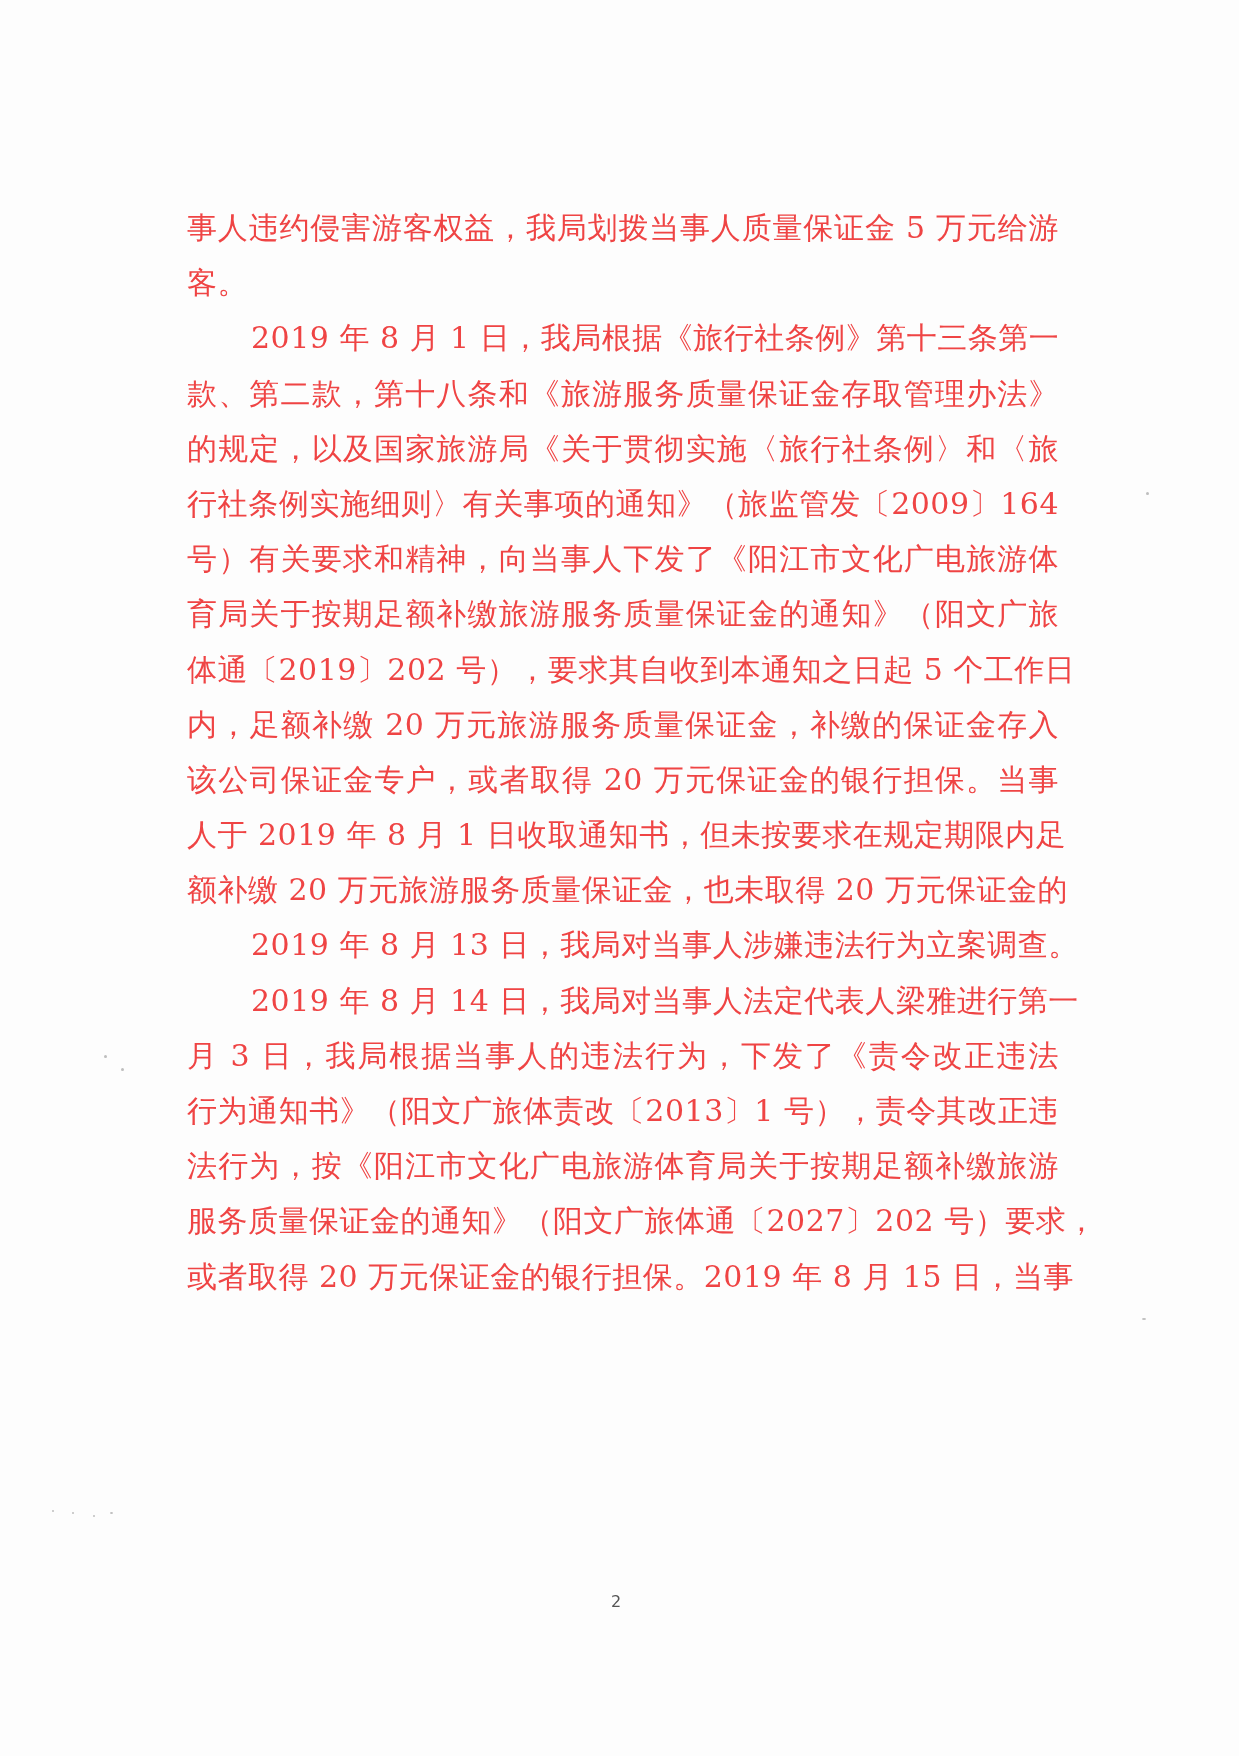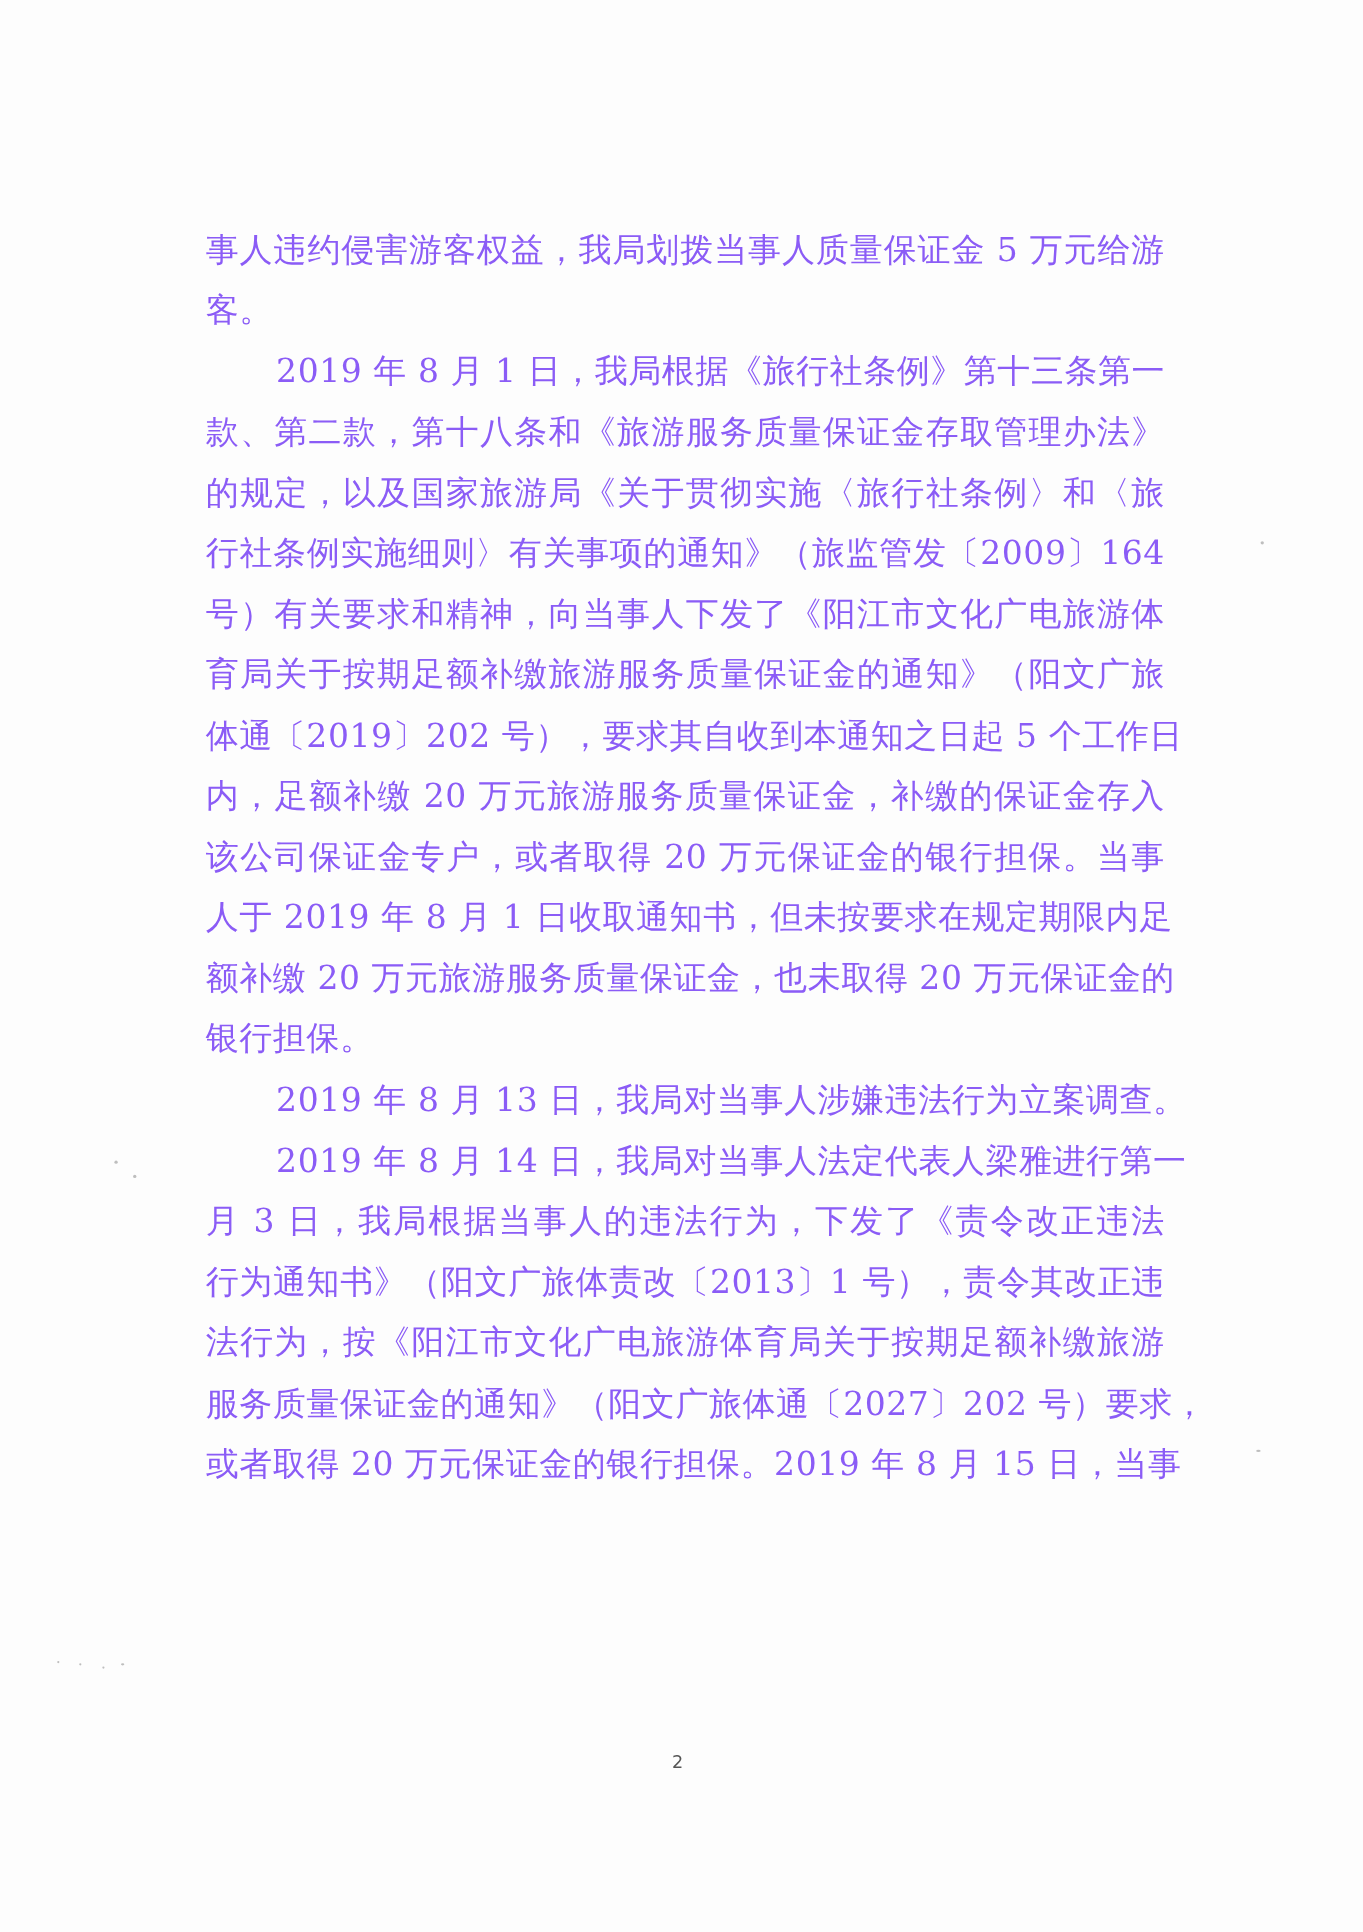--- a/index.html
+++ b/index.html
@@ -29,21 +29,21 @@
       width: 872px;
     }
     .line {
       height: 55.2px;
       line-height: 55.2px;
       font-size: 30px;
       white-space: nowrap;
       text-align: justify;
       text-align-last: justify;
       letter-spacing: 0.5px;
-      color: #8b5cf6;
+      color: #ef4444;
     }
     .line.last {
       text-align-last: left;
     }
     .line.indent {
       padding-left: 64px;
     }
     .page-number {
       position: absolute;
       left: 606px;
@@ -75,21 +75,20 @@
     <div class="line">款、第二款，第十八条和《旅游服务质量保证金存取管理办法》</div>
     <div class="line">的规定，以及国家旅游局《关于贯彻实施〈旅行社条例〉和〈旅</div>
     <div class="line">行社条例实施细则〉有关事项的通知》（旅监管发〔2009〕164</div>
     <div class="line">号）有关要求和精神，向当事人下发了《阳江市文化广电旅游体</div>
     <div class="line">育局关于按期足额补缴旅游服务质量保证金的通知》（阳文广旅</div>
     <div class="line">体通〔2019〕202 号），要求其自收到本通知之日起 5 个工作日</div>
     <div class="line">内，足额补缴 20 万元旅游服务质量保证金，补缴的保证金存入</div>
     <div class="line">该公司保证金专户，或者取得 20 万元保证金的银行担保。当事</div>
     <div class="line">人于 2019 年 8 月 1 日收取通知书，但未按要求在规定期限内足</div>
     <div class="line">额补缴 20 万元旅游服务质量保证金，也未取得 20 万元保证金的</div>
-    <div class="line last">银行担保。</div>
 
     <div class="line indent">2019 年 8 月 13 日，我局对当事人涉嫌违法行为立案调查。</div>
 
     <div class="line indent">2019 年 8 月 14 日，我局对当事人法定代表人梁雅进行第一</div>
     <div class="line">月 3 日，我局根据当事人的违法行为，下发了《责令改正违法</div>
     <div class="line">行为通知书》（阳文广旅体责改〔2013〕1 号），责令其改正违</div>
     <div class="line">法行为，按《阳江市文化广电旅游体育局关于按期足额补缴旅游</div>
     <div class="line">服务质量保证金的通知》（阳文广旅体通〔2027〕202 号）要求，</div>
     <div class="line">或者取得 20 万元保证金的银行担保。2019 年 8 月 15 日，当事</div>
   </div>

